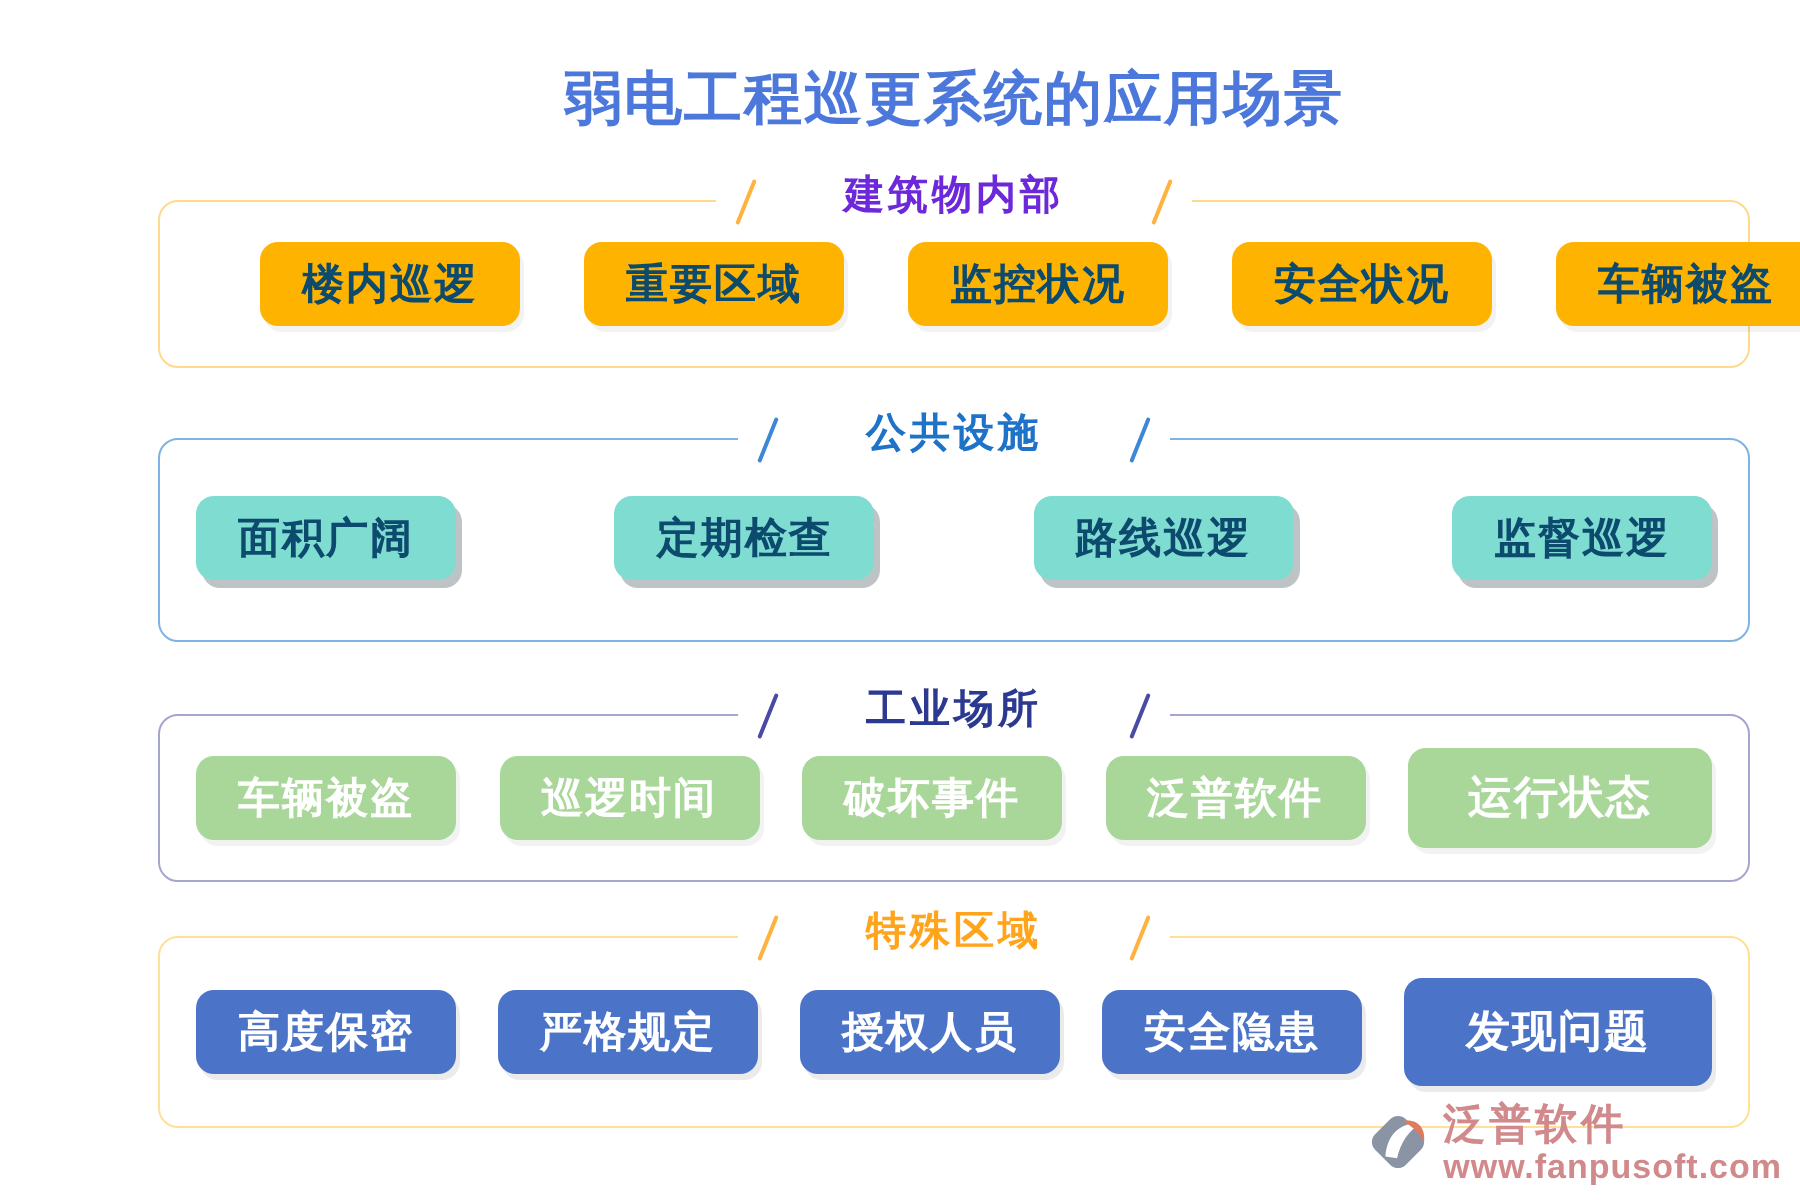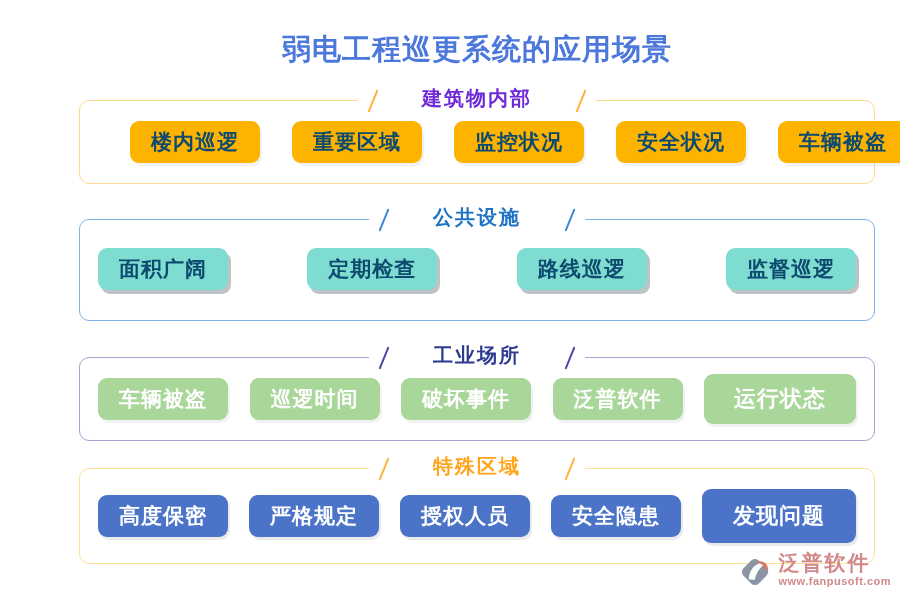--- a/index.html
+++ b/index.html
@@ -55,21 +55,21 @@
   .sec-special .btn { background:#4B74C8; color:#fff; box-shadow:2px 3px 0 rgba(0,0,0,0.08); }
   .sec-special .btn:last-child { min-width:154px; padding:12px 16px; font-size:22px; }
 
   
   .footer {
     position:absolute; right:16px; bottom:6px;
     display:flex; align-items:flex-start; gap:5px; color:#D1898B;
   }
   .footer .logo { display:block; margin-top:2px; }
   .brand { font-size:21px; font-weight:700; letter-spacing:2px; line-height:1.1; }
-  .url { font-size:11px; font-weight:700; letter-spacing:0.5px; font-family:"Liberation Sans",sans-serif;text-align:right; }
+  .url { font-size:17px; font-weight:700; letter-spacing:0.5px; font-family:"Liberation Sans",sans-serif;text-align:right; }
 </style>
 </head>
 <body>
 
 <div class="page">
 
   <h1 class="title">弱电工程巡更系统的应用场景</h1>
 
   <div class="sections">
 

